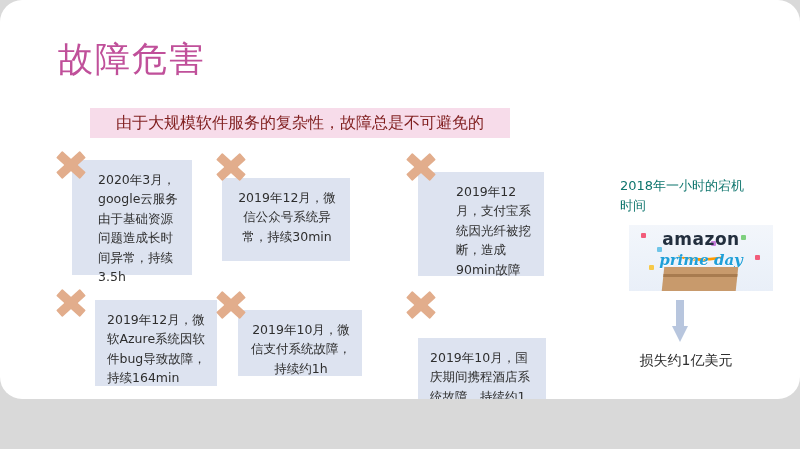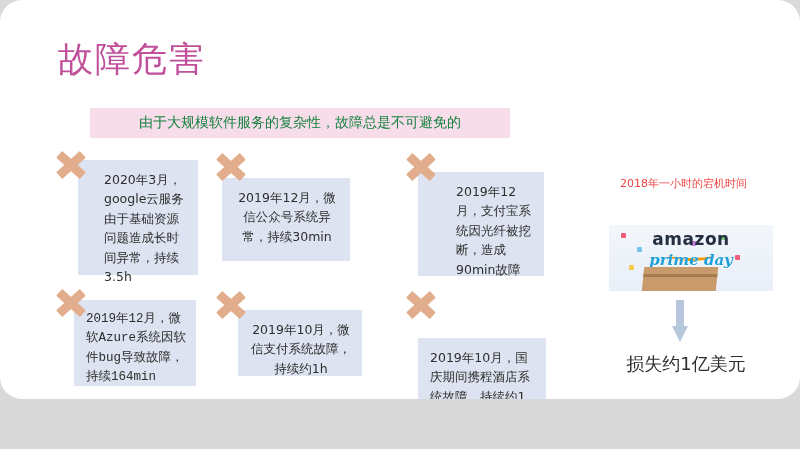--- a/index.html
+++ b/index.html
@@ -34,22 +34,22 @@
     left: 90px;
     top: 108px;
     width: 420px;
     height: 30px;
     background: #f7dcea;
     display: flex;
     align-items: center;
     justify-content: center;
   }
   .subtitle-band span {
-    font-size: 14px;
-    color: #15803d;
+    font-size: 16px;
+    color: #7f1d1d;
     font-family: Liberation Serif, serif;
   }
   .card {
     position: absolute;
     background: #dde3f0;
     color: #2e2e2e;
     font-size: 12.5px;
     line-height: 1.55;
     padding: 10px 10px 10px 12px;
     box-sizing: border-box;
@@ -75,34 +75,33 @@
     border-radius: 1px;
   }
   .xmark .bar.a { transform: translate(-50%,-50%) rotate(42deg); }
   .xmark .bar.b { transform: translate(-50%,-50%) rotate(-42deg); }
 
   .right-label {
     position: absolute;
     left: 620px;
     top: 176px;
     width: 130px;
-    font-size: 11px;
-    color: #ef4444;
+    font-size: 13px;
+    color: #0f766e;
     line-height: 1.5;
     font-family: "DejaVu Sans", "Liberation Sans", sans-serif;
   }
   .amazon-img {
     position: absolute;
-    left: 609px;
+    left: 629px;
     top: 225px;
     width: 144px;
     height: 66px;
     background: linear-gradient(180deg,#f3f6fb 0%, #eef3fa 45%, #e9eff8 100%);
     overflow: hidden;
-    padding-left: 20px;
   }
   .amazon-word {
     position: absolute;
     left: 0;
     right: 0;
     top: 4px;
     text-align: center;
     font-size: 17px;
     font-weight: bold;
     color: #232f3e;
@@ -178,37 +177,37 @@
     border-left: 8px solid transparent;
     border-right: 8px solid transparent;
     border-top: 16px solid #b8c6de;
   }
   .loss-text {
     position: absolute;
     left: 618px;
     top: 352px;
     width: 136px;
     text-align: center;
-    font-size: 18px;
+    font-size: 14px;
     color: #2e2e2e;
     font-family: "DejaVu Sans", "Liberation Sans", sans-serif;
   }
 </style>
 </head>
 <body>
 
 <div class="slide">
 
   <div class="title">故障危害</div>
 
   <div class="subtitle-band">
     <span>由于大规模软件服务的复杂性，故障总是不可避免的</span>
   </div>
 
-  <div class="card" style="left:78px; top:160px; width:120px; height:115px;padding-left:26px;">
+  <div class="card" style="left:72px; top:160px; width:120px; height:115px;padding-left:26px;">
     <span class="txt">2020年3月，google云服务由于基础资源问题造成长时间异常，持续3.5h</span>
   </div>
   <div class="xmark" style="left:54px; top:148px;">
     <div class="bar a"></div>
       <div class="bar b"></div>
   </div>
 
   <div class="card" style="left:222px; top:178px; width:128px; height:83px;text-align:center;">
     <span class="txt">2019年12月，微信公众号系统异常，持续30min</span>
   </div>
@@ -218,21 +217,21 @@
   </div>
 
   <div class="card" style="left:418px; top:172px; width:126px; height:104px;padding-left:38px;">
     <span class="txt">2019年12月，支付宝系统因光纤被挖断，造成90min故障</span>
   </div>
   <div class="xmark" style="left:404px; top:150px;">
     <div class="bar a"></div>
       <div class="bar b"></div>
   </div>
 
-  <div class="card" style="left:74px; top:300px; width:122px; height:86px;font-family:Liberation Mono, monospace;">
+  <div class="card" style="left:95px; top:300px; width:122px; height:86px;">
     <span class="txt">2019年12月，微软Azure系统因软件bug导致故障，持续164min</span>
   </div>
   <div class="xmark" style="left:54px; top:286px;">
     <div class="bar a"></div>
       <div class="bar b"></div>
   </div>
 
   <div class="card" style="left:238px; top:310px; width:124px; height:66px;text-align:center;">
     <span class="txt">2019年10月，微信支付系统故障，持续约1h</span>
   </div>

